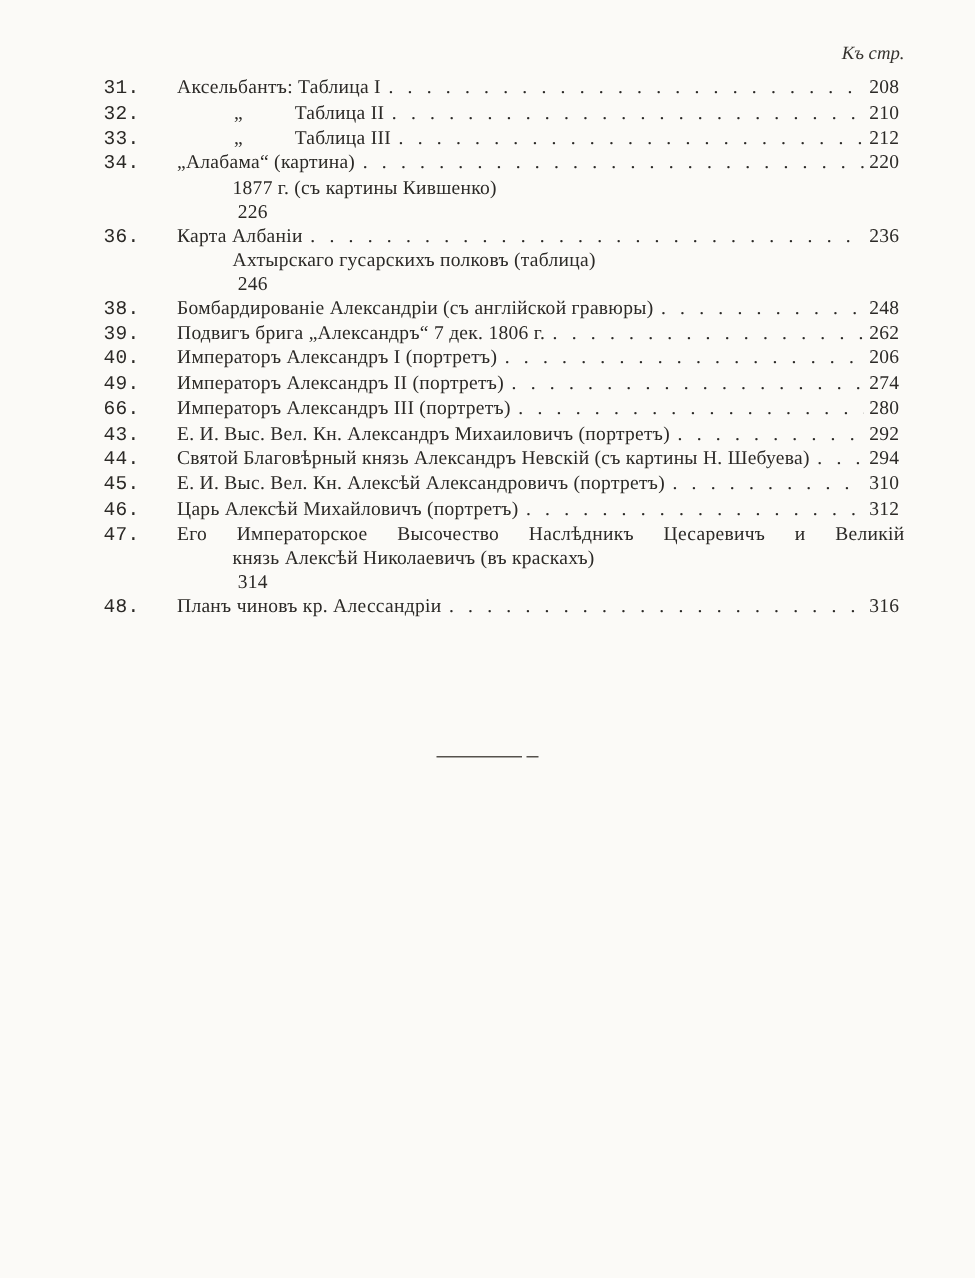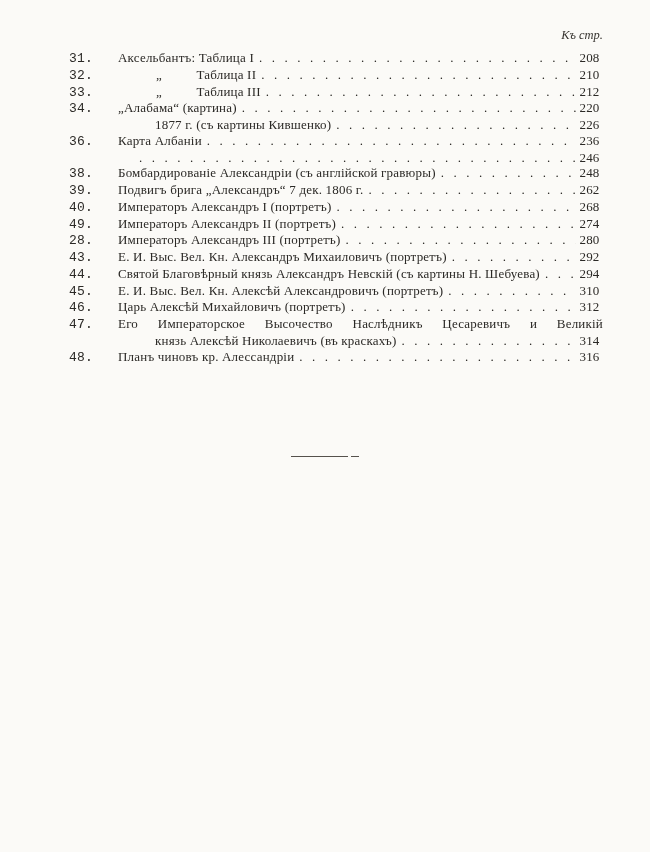--- a/index.html
+++ b/index.html
@@ -46,21 +46,21 @@
     display: flex;
     align-items: baseline;
     min-width: 0;
   }
   .body.just {
     display: block;
     text-align: justify;
     text-align-last: justify;
     -moz-text-align-last: justify;
   }
-  .body.indent { padding-left: 37px; }
+  .body.indent { padding-left: 37px; flex-direction: column; }
   .txt { white-space: pre; margin-left: 21px; }
   .body.just .txt { white-space: normal; }
   .leader {
     flex: 1 1 0;
     overflow: hidden;
     white-space: nowrap;
     letter-spacing: 9.5px;
     padding-left: 5px;
     color: #2b2926;
   }
@@ -145,20 +145,21 @@
             <span class="txt">Карта Албаніи</span>
             <span class="leader">............................................................</span>
             <span class="pg">236</span>
           </span>
         </div>
       </div>
       <div>
         <div class="row">
           <span class="num"></span>
           <span class="body indent">
+            <span class="txt">Ахтырскаго гусарскихъ полковъ (таблица)</span>
             <span class="leader">............................................................</span>
             <span class="pg">246</span>
           </span>
         </div>
       </div>
       <div>
         <div class="row">
           <span class="num">38.</span>
           <span class="body">
             <span class="txt">Бомбардированіе Александріи (съ англійской гравюры)</span>
@@ -176,37 +177,37 @@
             <span class="pg">262</span>
           </span>
         </div>
       </div>
       <div>
         <div class="row">
           <span class="num">40.</span>
           <span class="body">
             <span class="txt">Императоръ Александръ I (портретъ)</span>
             <span class="leader">............................................................</span>
-            <span class="pg">268</span>
+            <span class="pg">206</span>
           </span>
         </div>
       </div>
       <div>
         <div class="row">
           <span class="num">49.</span>
           <span class="body">
             <span class="txt">Императоръ Александръ II (портретъ)</span>
             <span class="leader">............................................................</span>
             <span class="pg">274</span>
           </span>
         </div>
       </div>
       <div>
         <div class="row">
-          <span class="num">28.</span>
+          <span class="num">66.</span>
           <span class="body">
             <span class="txt">Императоръ Александръ III (портретъ)</span>
             <span class="leader">............................................................</span>
             <span class="pg">280</span>
           </span>
         </div>
       </div>
       <div>
         <div class="row">
           <span class="num">43.</span>

